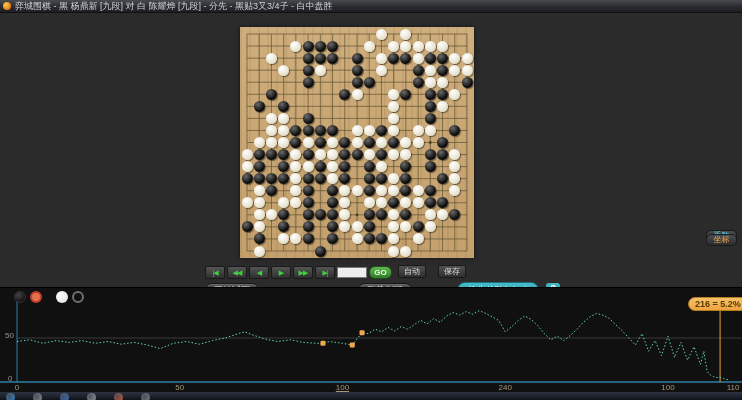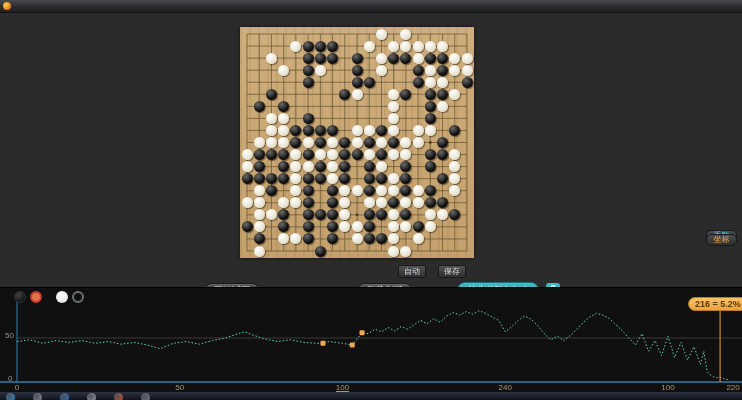--- a/index.html
+++ b/index.html
@@ -89,20 +89,21 @@
   
   .taskbar{position:absolute;left:0;top:392px;width:742px;height:8px;
     background:linear-gradient(#2c3342,#10131b);display:flex;align-items:flex-start;gap:18px;padding-left:6px;}
   .tbicon{width:9px;height:9px;border-radius:50%;margin-top:1px;cursor:pointer;flex:0 0 auto;}
 </style>
 </head>
 <body>
 
 <div class="titlebar">
   <span class="appicon"></span>
+  <span class="titletext">弈城围棋 - 黑 杨鼎新 [九段] 对 白 陈耀烨 [九段] - 分先 - 黑贴3又3/4子 - 白中盘胜</span>
 </div>
 
 <div class="mainpanel">
 
   <div class="board" id="board">
       <svg width="234" height="231">
         <line x1="7" y1="7" x2="227" y2="7" stroke="#5f5130" stroke-width="0.7"></line>
         <line x1="7" y1="7" x2="7" y2="224" stroke="#5f5130" stroke-width="0.7"></line>
         <line x1="7" y1="19.055555555555557" x2="227" y2="19.055555555555557" stroke="#5f5130" stroke-width="0.7"></line>
         <line x1="19.22222222222222" y1="7" x2="19.22222222222222" y2="224" stroke="#5f5130" stroke-width="0.7"></line>
@@ -346,20 +347,30 @@
       <div class="stone B" style="left: 123.722px; top: 206.444px;"></div>
       <div class="stone B" style="left: 135.944px; top: 206.444px;"></div>
       <div class="stone W" style="left: 148.167px; top: 206.444px;"></div>
       <div class="stone W" style="left: 172.611px; top: 206.444px;"></div>
       <div class="stone W" style="left: 13.7222px; top: 218.5px;"></div>
       <div class="stone B" style="left: 74.8333px; top: 218.5px;"></div>
       <div class="stone W" style="left: 148.167px; top: 218.5px;"></div>
       <div class="stone W" style="left: 160.389px; top: 218.5px;"></div>
     </div>
 
+  <div class="ctl-row1">
+    <div class="navbtn">|◀</div>
+    <div class="navbtn">◀◀</div>
+    <div class="navbtn">◀</div>
+    <div class="navbtn">▶</div>
+    <div class="navbtn">▶▶</div>
+    <div class="navbtn">▶|</div>
+    <input class="moveinput" value="" style="">
+    <div class="gobtn">GO</div>
+  </div>
   <div class="smallbtn autobtn">自动</div>
   <div class="smallbtn savebtn">保存</div>
 
   <div class="bigbtn trialbtn">开始试下</div>
   <div class="bigbtn judgebtn">形势判断</div>
   <div class="premiumbtn">抢先体验(3/20)</div>
   <div class="helpbtn">?</div>
 
   <div class="sidebtn movesbtn">手数</div>
   <div class="sidebtn coordsbtn">坐标</div>
@@ -386,21 +397,21 @@
       <rect x="349.765" y="54.54" width="5" height="5" rx="1" fill="#f0a84e"></rect>
       <rect x="359.53" y="42.22" width="5" height="5" rx="1" fill="#f0a84e"></rect>
     </svg>
 
   <div id="xlabels">
       <div class="xlab" style="left: 17px;">0</div>
       <div class="xlab" style="left: 179.75px;">50</div>
       <div class="xlab" style="left: 342.5px; text-decoration: underline;">100</div>
       <div class="xlab" style="left: 505.25px;">240</div>
       <div class="xlab" style="left: 668px;">100</div>
-      <div class="xlab" style="left: 733.1px;">220</div>
+      <div class="xlab" style="left: 733.1px;">110</div>
     </div>
 
   <div class="tooltip">216 = 5.2%</div>
 </div>
 
 <div class="taskbar" id="taskbar">
     <div class="tbicon" style="background: radial-gradient(circle at 35% 30%, rgba(255, 255, 255, 0.2), rgb(47, 143, 216));"></div>
     <div class="tbicon" style="background: radial-gradient(circle at 35% 30%, rgba(255, 255, 255, 0.2), rgb(138, 144, 152));"></div>
     <div class="tbicon" style="background: radial-gradient(circle at 35% 30%, rgba(255, 255, 255, 0.2), rgb(47, 111, 208));"></div>
     <div class="tbicon" style="background: radial-gradient(circle at 35% 30%, rgba(255, 255, 255, 0.2), rgb(154, 160, 168));"></div>

